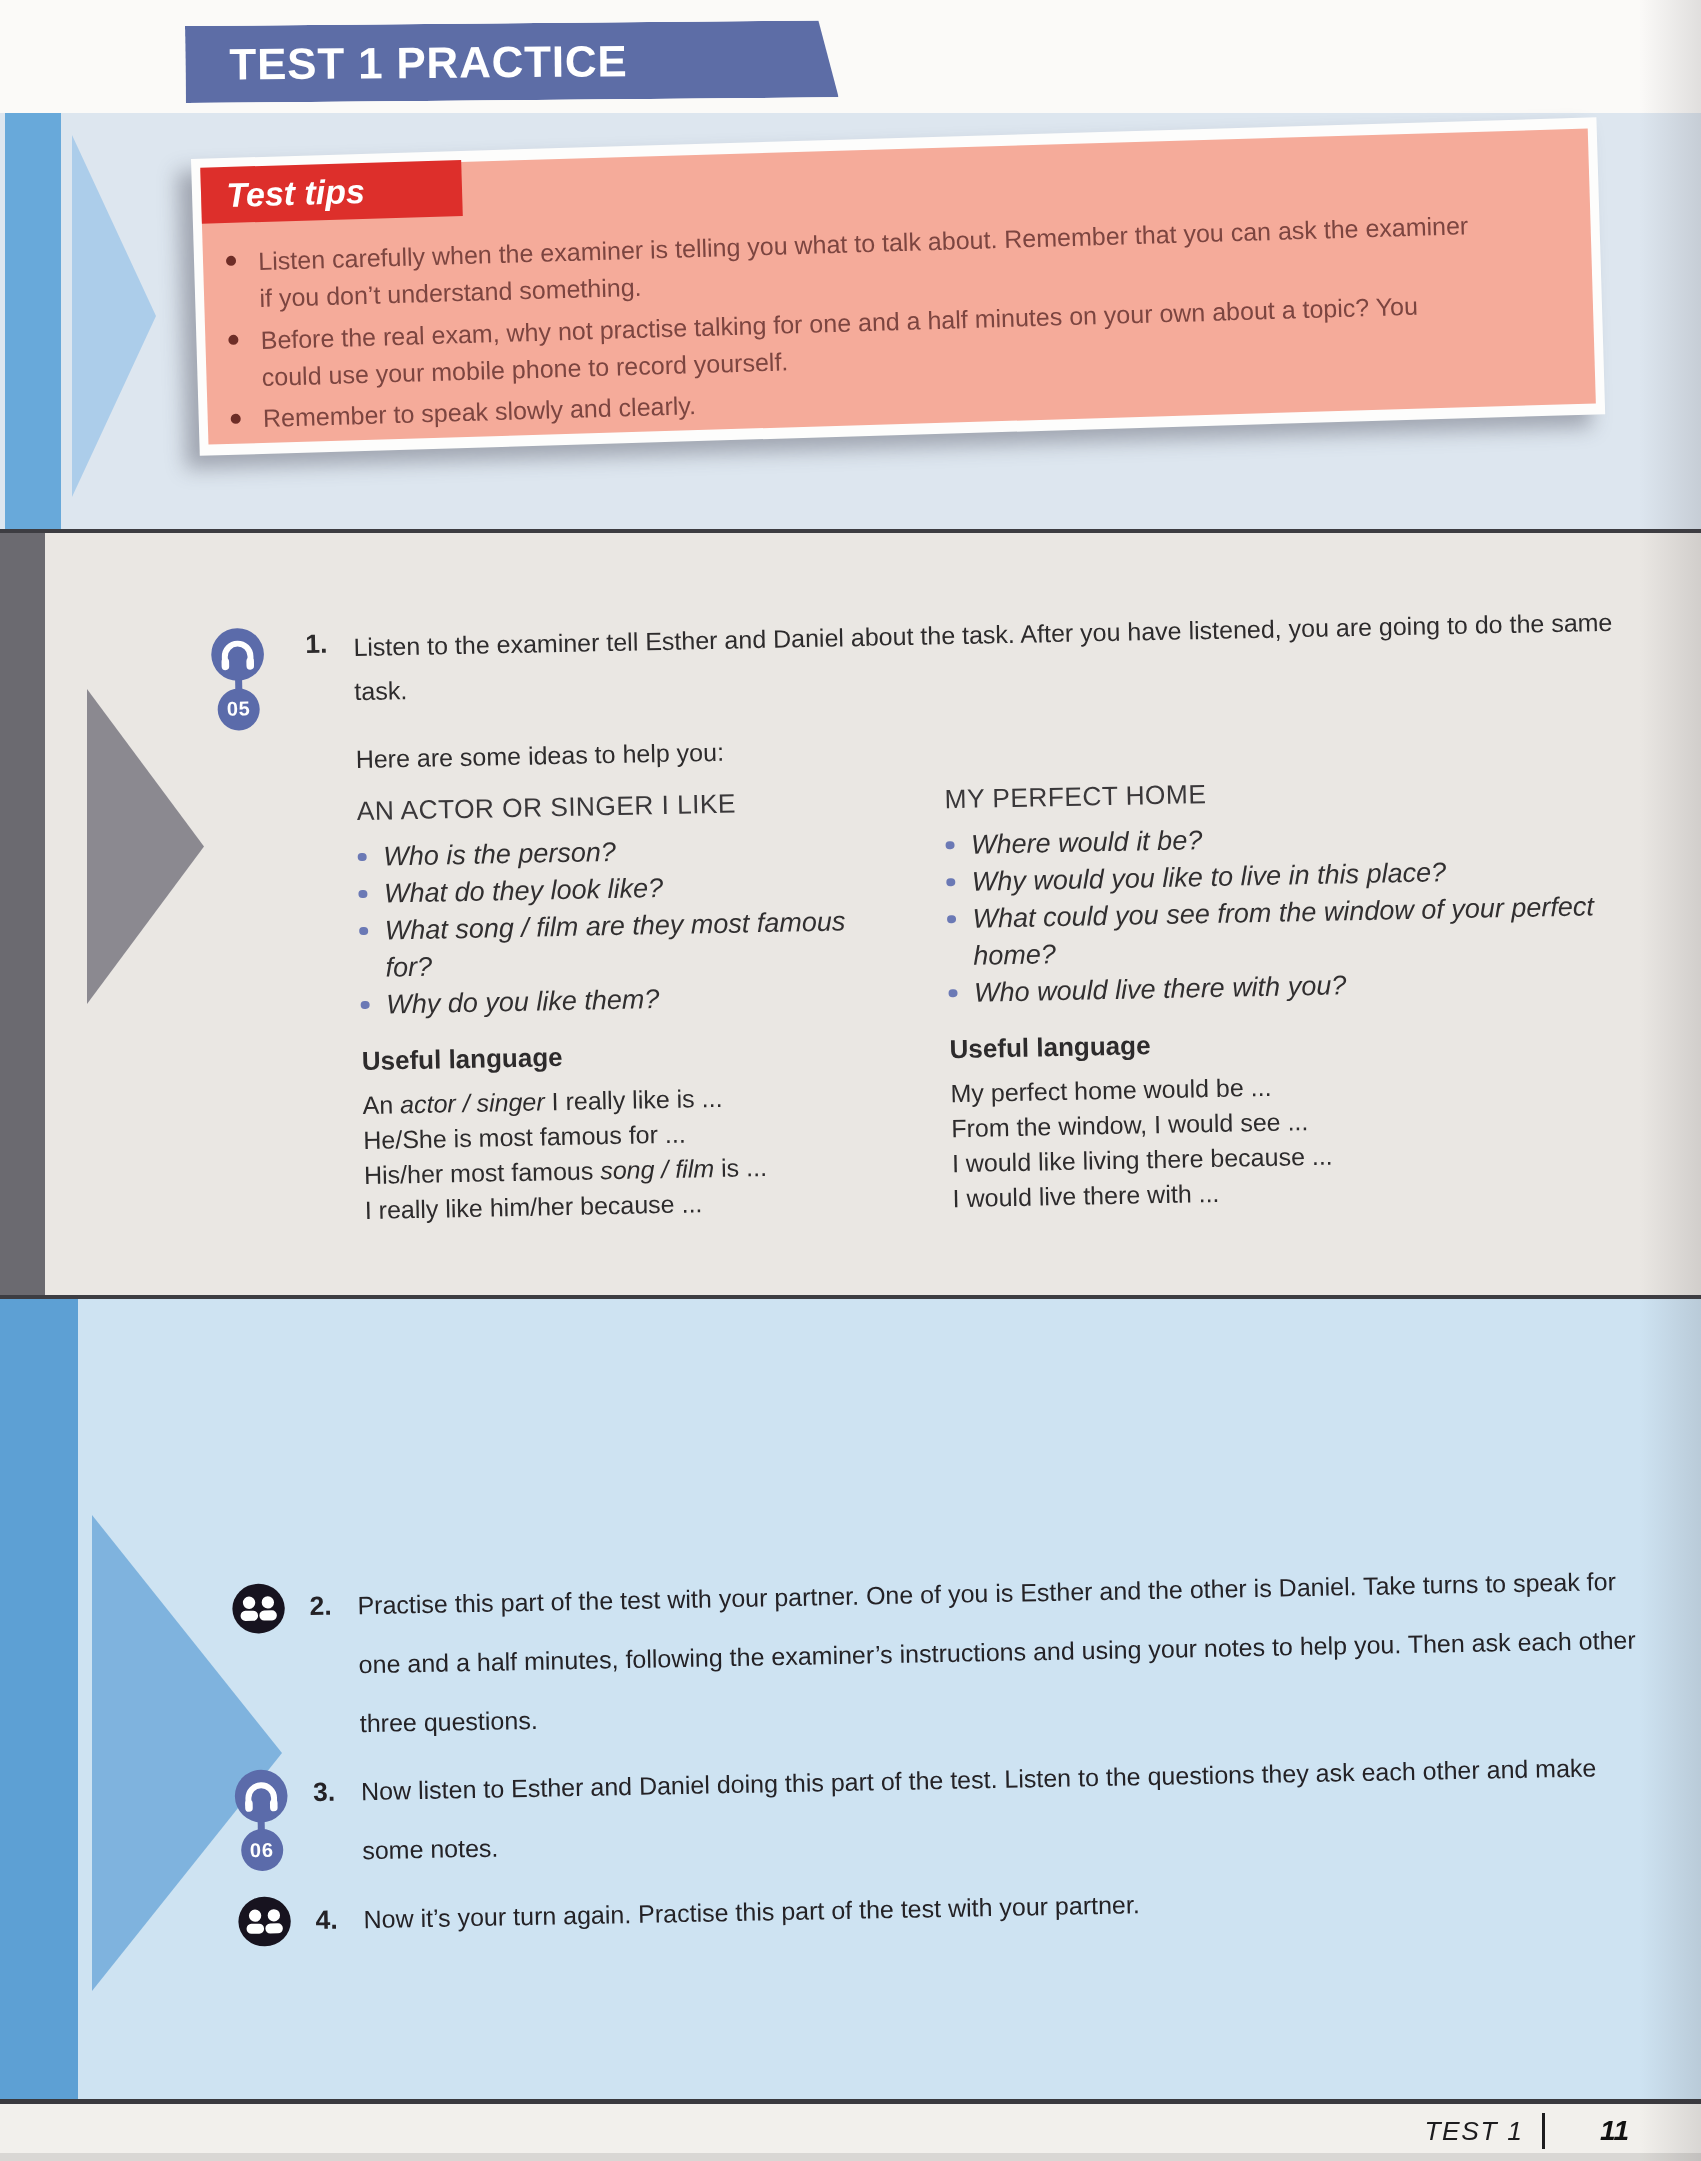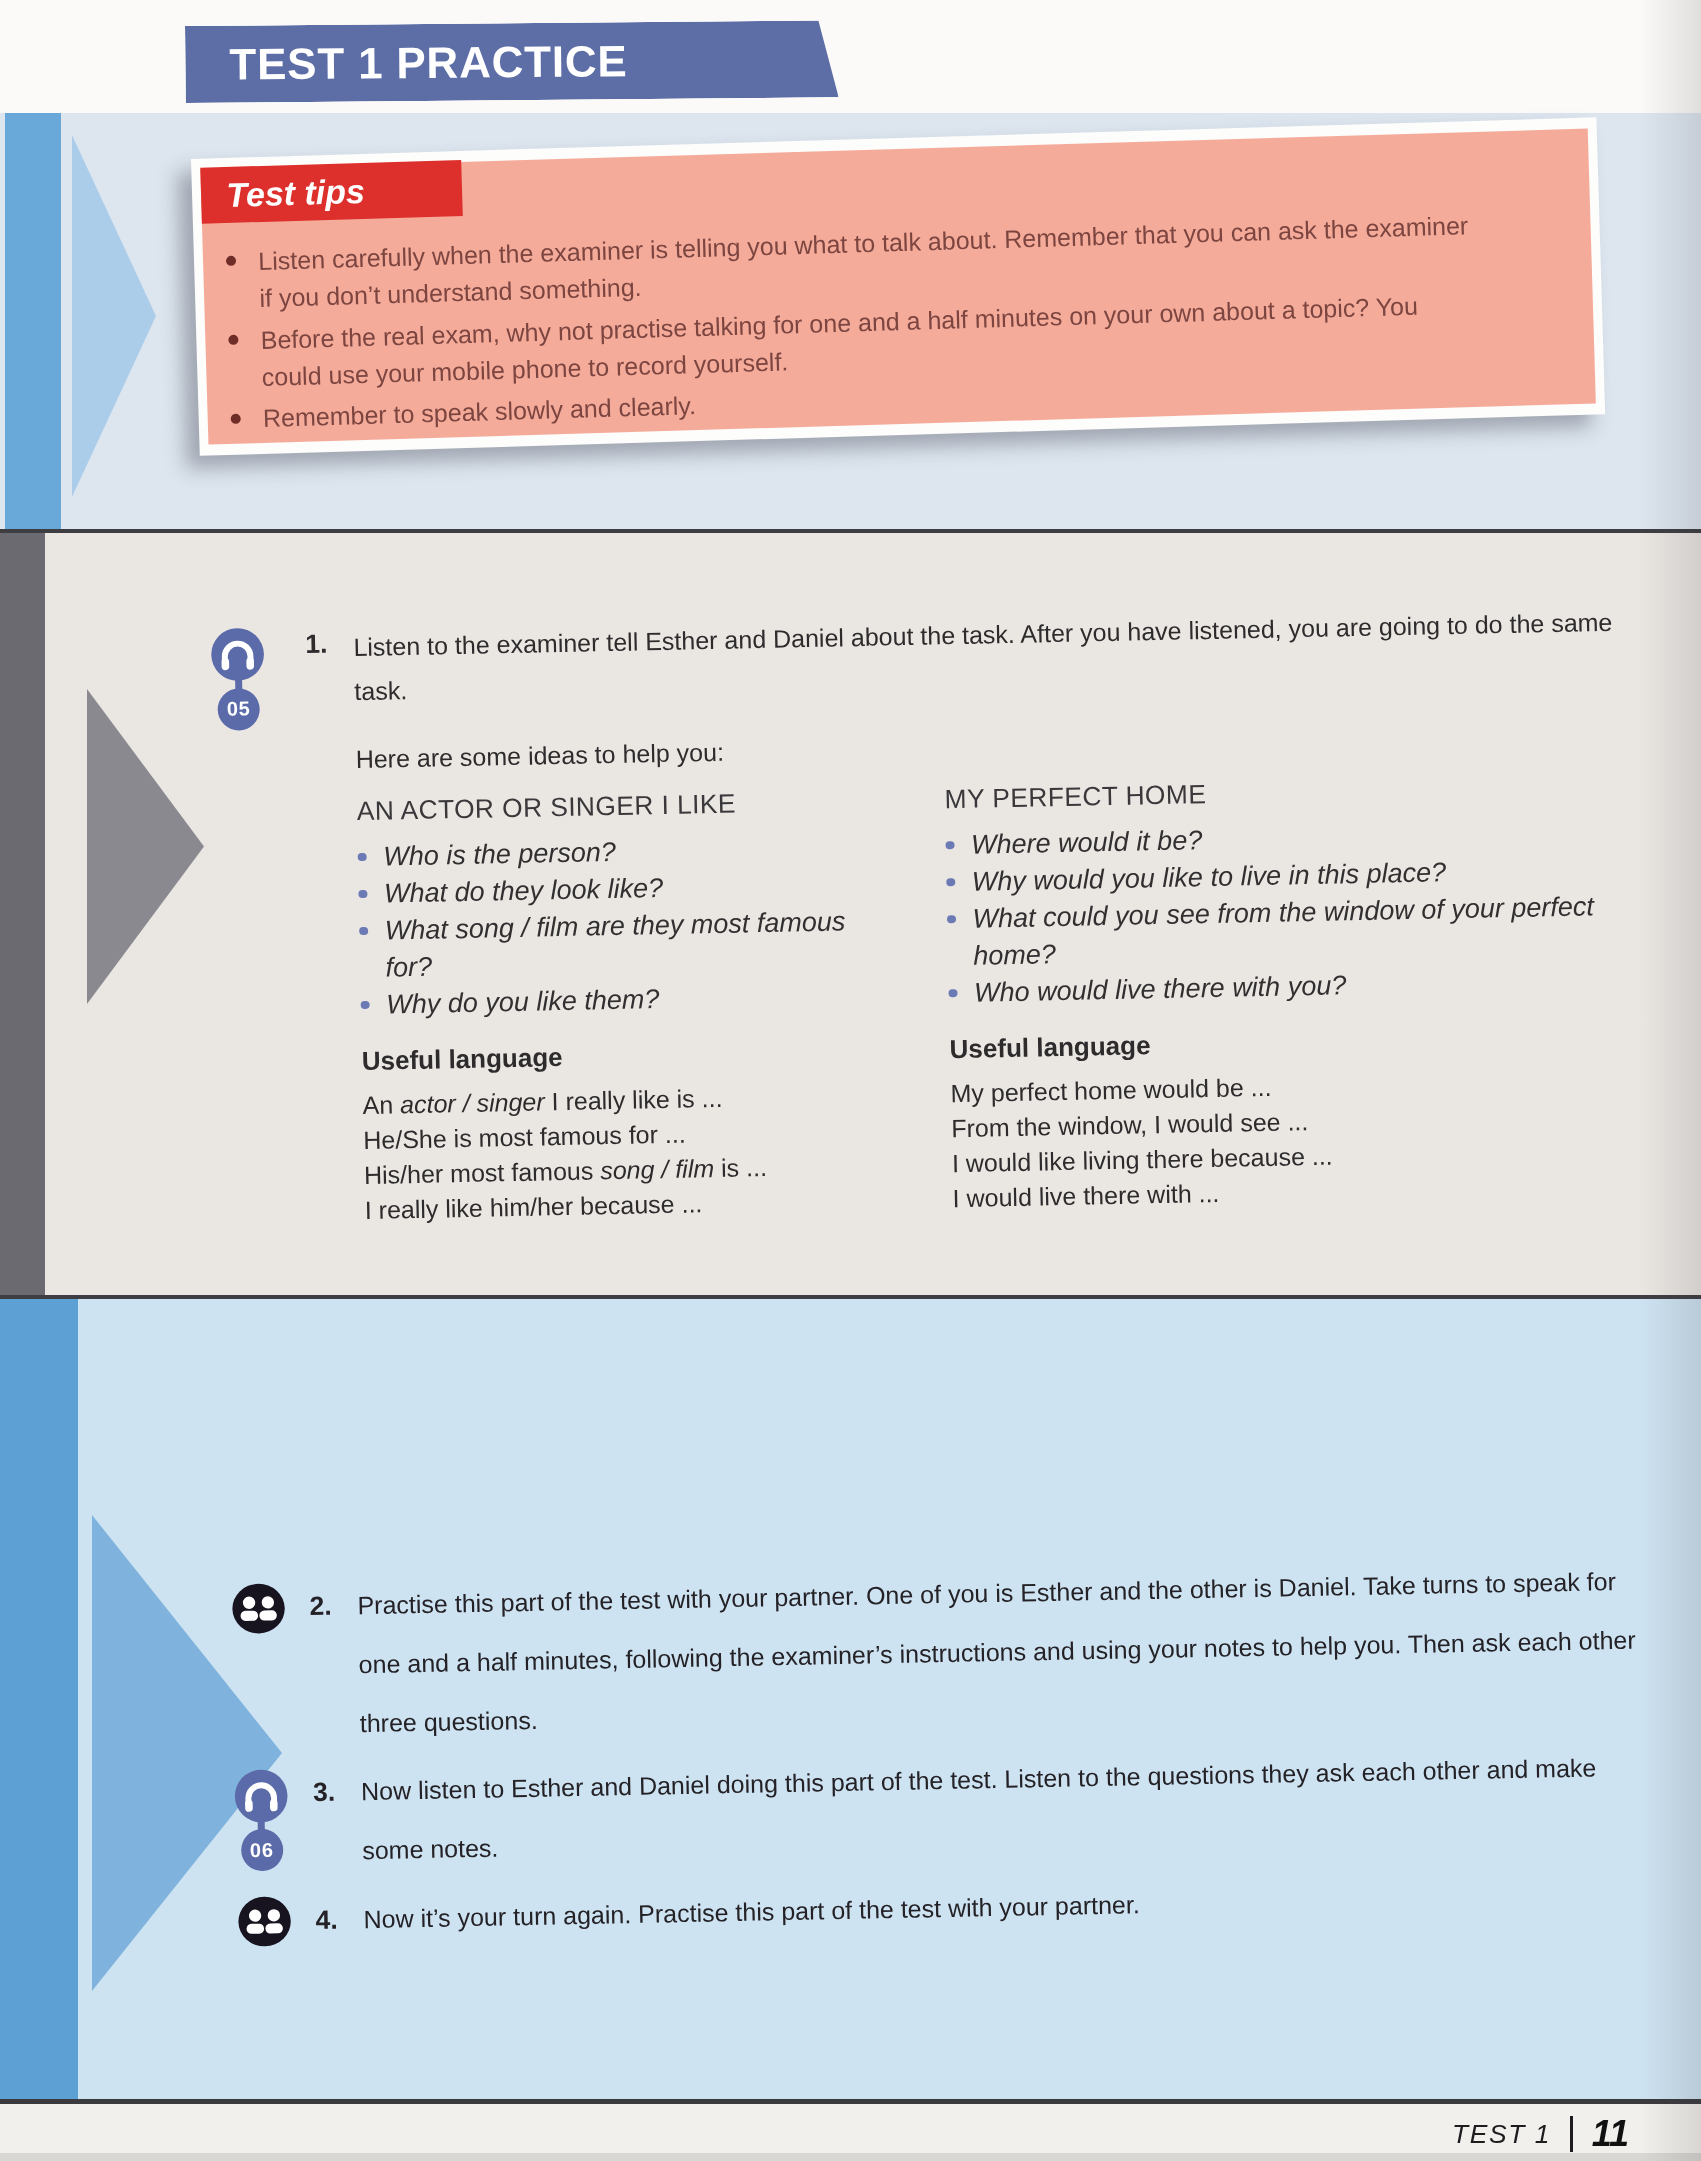--- a/index.html
+++ b/index.html
@@ -84,21 +84,21 @@
   .pi-fg {fill:#fff;}
   .ex-row .audio-icon {margin-left:18.7px;}
   .ex-num {flex:0 0 48px; font-size:26.4px; font-weight:bold; line-height:59px;}
   .ex-text {width:1306px; margin:0; font-size:25px; line-height:59px;}
 
   .footer-line {position:absolute; left:0; top:2099px; width:100%; height:4.7px; background:#3a3a3f;}
   .footer {position:absolute; left:0; top:2104px; width:100%; height:58px; background:#f2f0ec;font-style:italic;}
   .footer-content {position:absolute; right:72px; top:9.3px; display:flex; align-items:center; gap:18.7px;}
   .f-sec {font-size:26.4px; letter-spacing:1.6px; color:#1d1c1e;}
   .f-bar {width:3.1px; height:36px; background:#1d1c1e;}
-  .f-page {font-size:36px; font-weight:bold; color:#111;}
+  .f-page {font-size:28px; font-weight:bold; color:#111;margin-left:36px;}
 
   .vignette-right {position:absolute; right:0; top:0; width:62px; height:100%;
                    background:linear-gradient(to right, rgba(60,55,60,0), rgba(60,55,60,.14)); pointer-events:none;}
   .vignette-bottom {position:absolute; left:0; bottom:0; width:100%; height:7.8px; background:rgba(40,40,45,.12);}
 </style>
 </head>
 <body>
 
 <div id="page">
 

